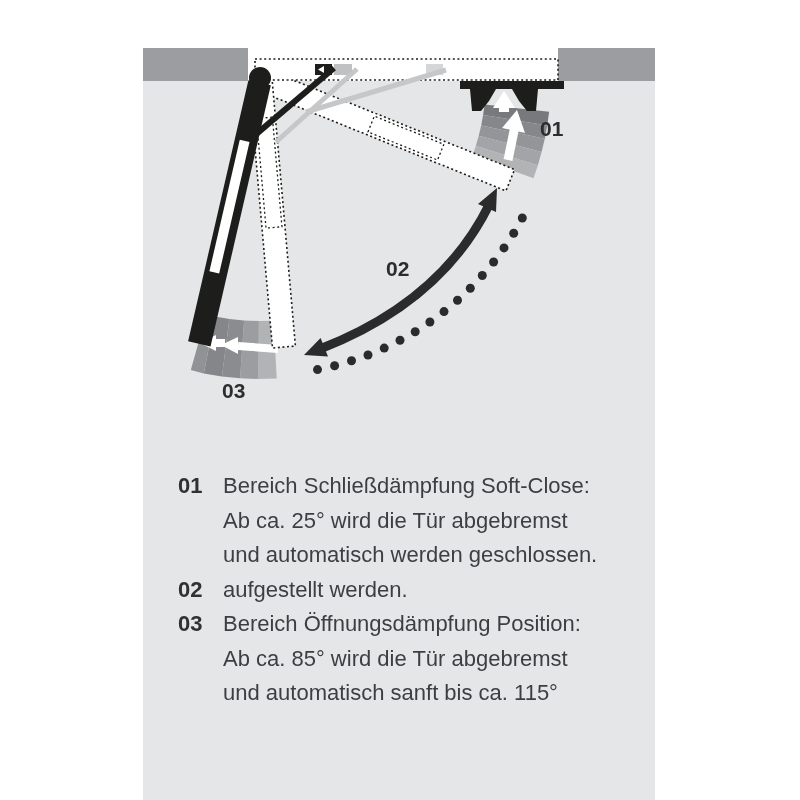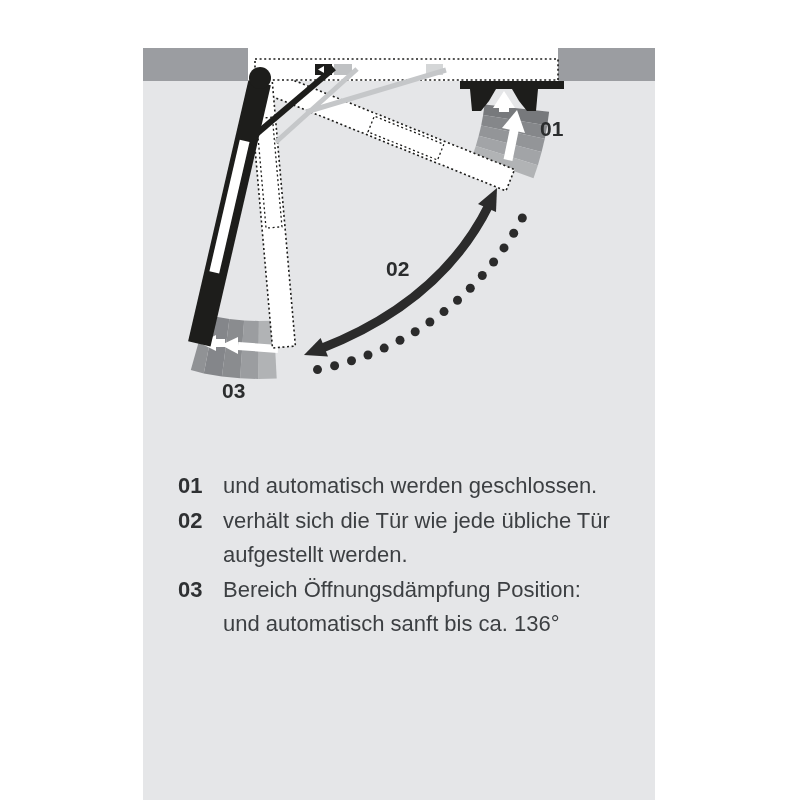--- a/index.html
+++ b/index.html
@@ -115,34 +115,36 @@
 
       <text class="zone-label" x="397" y="88">01</text>
       <text class="zone-label" x="243" y="228">02</text>
       <text class="zone-label" x="79" y="350">03</text>
     </svg>
 
     <div class="legend">
       <div class="legend-item">
         <span class="legend-num">01</span>
         <div class="legend-lines">
+          <div>Bereich Schließdämpfung Soft-Close:</div>
+          <div>Ab ca. 25° wird die Tür abgebremst</div>
           <div>und automatisch werden geschlossen.</div>
         </div>
       </div>
       <div class="legend-item">
         <span class="legend-num">02</span>
         <div class="legend-lines">
-          <div>verhält sich die Tür wie jede übliche Tür</div>
           <div>aufgestellt werden.</div>
         </div>
       </div>
       <div class="legend-item">
         <span class="legend-num">03</span>
         <div class="legend-lines">
           <div>Bereich Öffnungsdämpfung Position:</div>
-          <div>und automatisch sanft bis ca. 136°</div>
+          <div>Ab ca. 85° wird die Tür abgebremst</div>
+          <div>und automatisch sanft bis ca. 115°</div>
         </div>
       </div>
     </div>
 
     <div class="bottom-edge"></div>
   </div>
 </div>
 
 </body></html>

